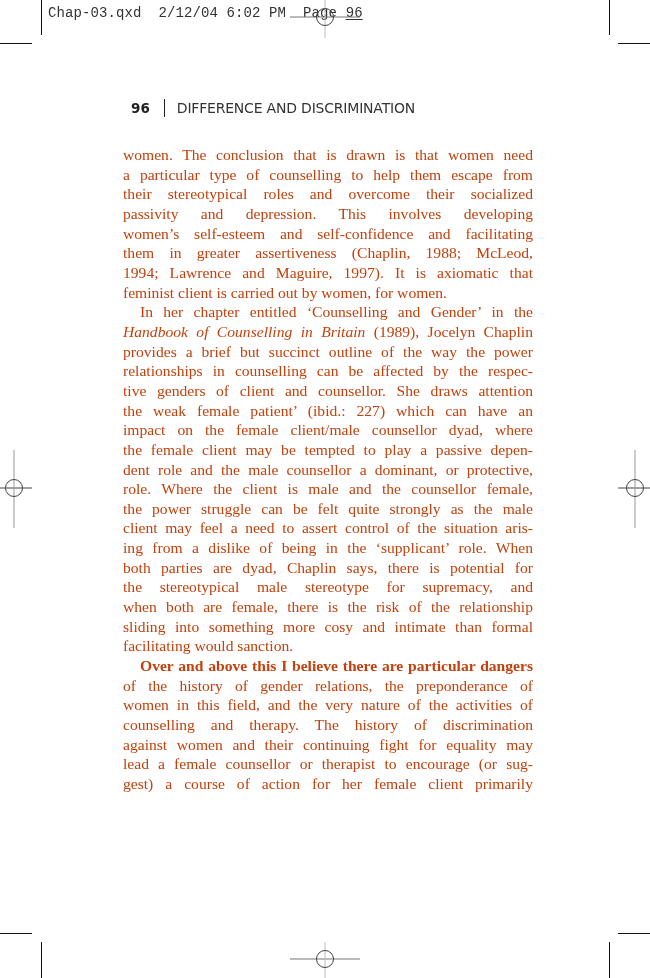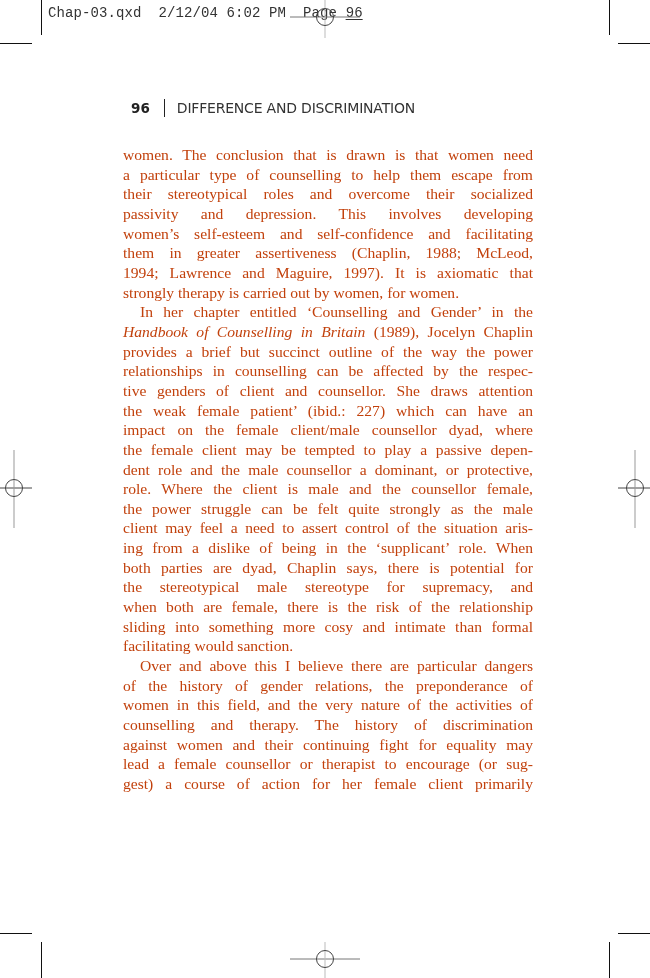--- a/index.html
+++ b/index.html
@@ -134,21 +134,21 @@
 
 <div class="body-text">
   <p>
     <span class="line">women. The conclusion that is drawn is that women need</span>
     <span class="line">a particular type of counselling to help them escape from</span>
     <span class="line">their stereotypical roles and overcome their socialized</span>
     <span class="line">passivity and depression. This involves developing</span>
     <span class="line">women’s self-esteem and self-confidence and facilitating</span>
     <span class="line">them in greater assertiveness (Chaplin, 1988; McLeod,</span>
     <span class="line">1994; Lawrence and Maguire, 1997). It is axiomatic that</span>
-    <span class="line last">strongly therapy is carried out by women, for women.</span>
+    <span class="line last">feminist client is carried out by women, for women.</span>
   </p>
   <p>
     <span class="line" style="padding-left:17px;">In her chapter entitled ‘Counselling and Gender’ in the</span>
     <span class="line"><em>Handbook of Counselling in Britain</em> <span>(1989), Jocelyn Chaplin</span></span>
     <span class="line">provides a brief but succinct outline of the way the power</span>
     <span class="line">relationships in counselling can be affected by the respec-</span>
     <span class="line">tive genders of client and counsellor. She draws attention</span>
     <span class="line">the weak female patient’ (ibid.: 227) which can have an</span>
     <span class="line">impact on the female client/male counsellor dyad, where</span>
     <span class="line">the female client may be tempted to play a passive depen-</span>
@@ -157,21 +157,21 @@
     <span class="line">the power struggle can be felt quite strongly as the male</span>
     <span class="line">client may feel a need to assert control of the situation aris-</span>
     <span class="line">ing from a dislike of being in the ‘supplicant’ role. When</span>
     <span class="line">both parties are dyad, Chaplin says, there is potential for</span>
     <span class="line">the stereotypical male stereotype for supremacy, and</span>
     <span class="line">when both are female, there is the risk of the relationship</span>
     <span class="line">sliding into something more cosy and intimate than formal</span>
     <span class="line last">facilitating would sanction.</span>
   </p>
   <p>
-    <span class="line" style="padding-left:17px;">Over and above this I believe there are particular dangers</span>
+    <span class="line" style="padding-left:17px;font-weight:bold;">Over and above this I believe there are particular dangers</span>
     <span class="line">of the history of gender relations, the preponderance of</span>
     <span class="line">women in this field, and the very nature of the activities of</span>
     <span class="line">counselling and therapy. The history of discrimination</span>
     <span class="line">against women and their continuing fight for equality may</span>
     <span class="line">lead a female counsellor or therapist to encourage (or sug-</span>
     <span class="line">gest) a course of action for her female client primarily</span>
   </p>
 </div>
 
 </body></html>

